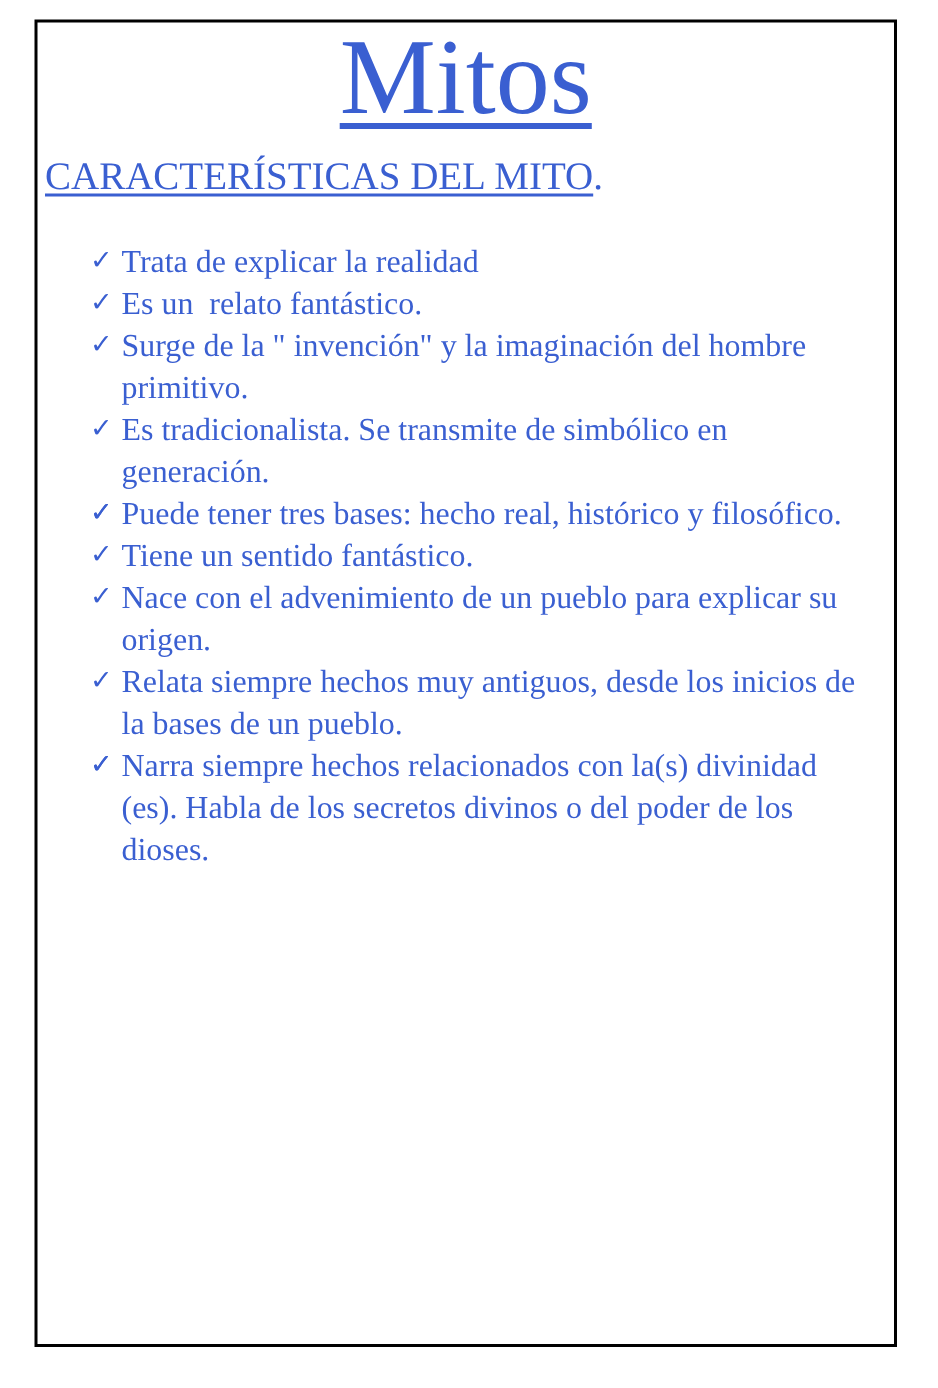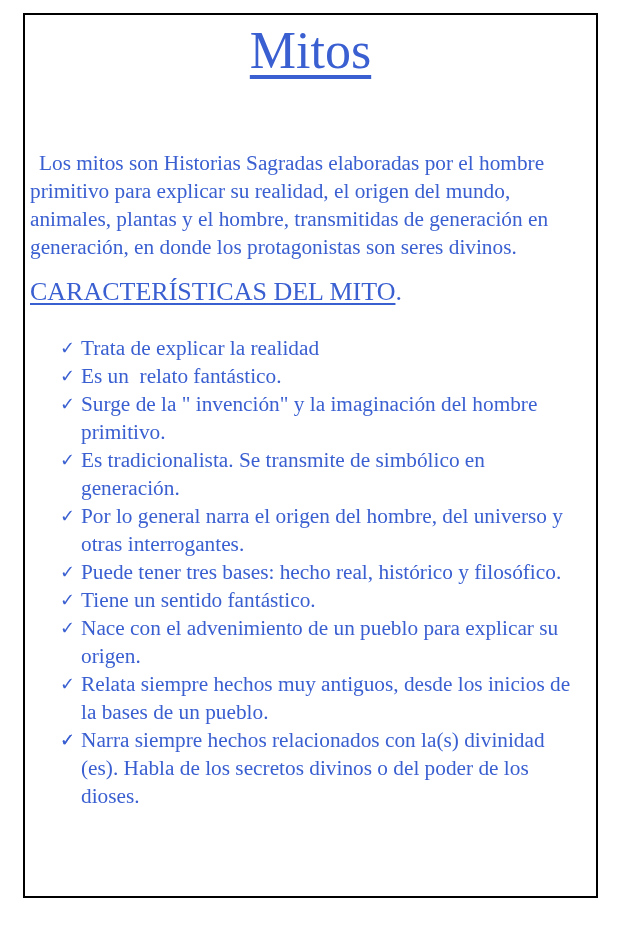--- a/index.html
+++ b/index.html
@@ -18,21 +18,21 @@
   .page{
     position:absolute;left:23px;top:13px;
     width:575px;height:885px;
     box-sizing:border-box;
     border:2px solid var(--border);
     background:var(--bg);
     overflow:hidden;
   }
   h1.doc-title{
     margin:0;padding:0;
-    font-size:52px;line-height:72px;
+    font-size:72px;line-height:72px;
     font-weight:normal;
     text-align:center;
     color:var(--blue);
   }
   h1.doc-title .u{
     text-decoration:underline;
     text-decoration-thickness:4px;
     text-underline-offset:7px;
   }
   p.intro{
@@ -73,30 +73,29 @@
     white-space:pre-wrap;
   }
 </style>
 </head>
 <body>
 
 <div class="page">
 
   <h1 class="doc-title"><span class="u">Mitos</span></h1>
 
-  <p class="intro">Los mitos son Historias Sagradas elaboradas por el hombre primitivo para explicar su realidad, el origen del mundo, animales, plantas y el hombre, transmitidas de generación en generación, en donde los protagonistas son seres divinos.</p>
 
   <h2 class="section-heading"><span class="u">CARACTERÍSTICAS DEL MITO</span><span>.</span></h2>
 
   <ul class="char-list">
       <li><span class="check">✓</span><span class="li-text">Trata de explicar la realidad</span></li>
       <li><span class="check">✓</span><span class="li-text">Es un  relato fantástico.</span></li>
       <li><span class="check">✓</span><span class="li-text">Surge de la " invención" y la imaginación del hombre primitivo.</span></li>
       <li><span class="check">✓</span><span class="li-text">Es tradicionalista. Se transmite de simbólico en generación.</span></li>
-      <li><span class="check">✓</span><span class="li-text">Por lo general narra el origen del hombre, del universo y otras interrogantes.</span></li>
+      <li><span class="check">✓</span></li>
       <li><span class="check">✓</span><span class="li-text">Puede tener tres bases: hecho real, histórico y filosófico.</span></li>
       <li><span class="check">✓</span><span class="li-text">Tiene un sentido fantástico.</span></li>
       <li><span class="check">✓</span><span class="li-text">Nace con el advenimiento de un pueblo para explicar su origen.</span></li>
       <li><span class="check">✓</span><span class="li-text">Relata siempre hechos muy antiguos, desde los inicios de la bases de un pueblo.</span></li>
       <li><span class="check">✓</span></li>
       <li><span class="check">✓</span><span class="li-text">Narra siempre hechos relacionados con la(s) divinidad (es). Habla de los secretos divinos o del poder de los dioses.</span></li>
     </ul>
 
 </div>
 

